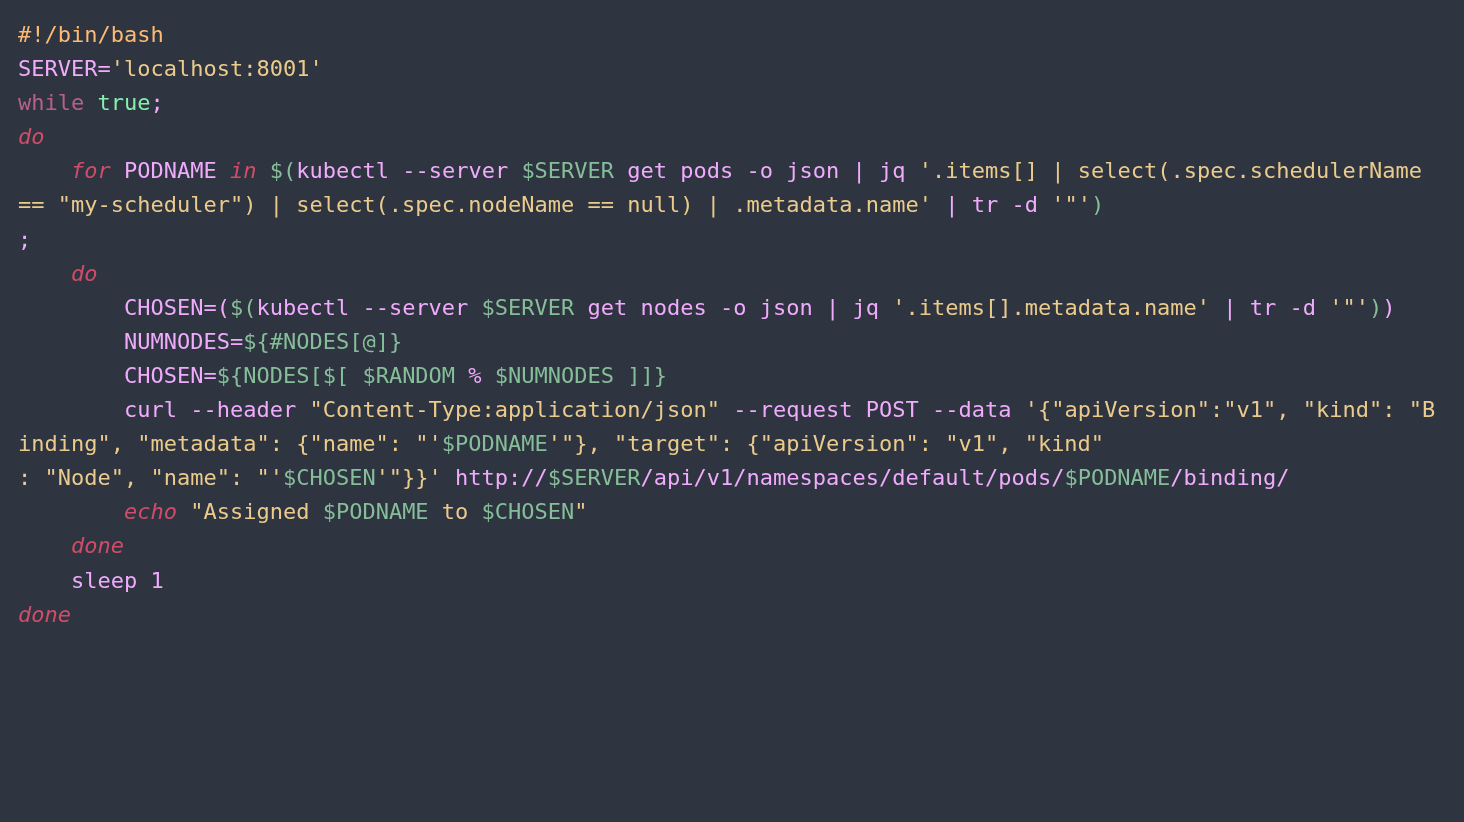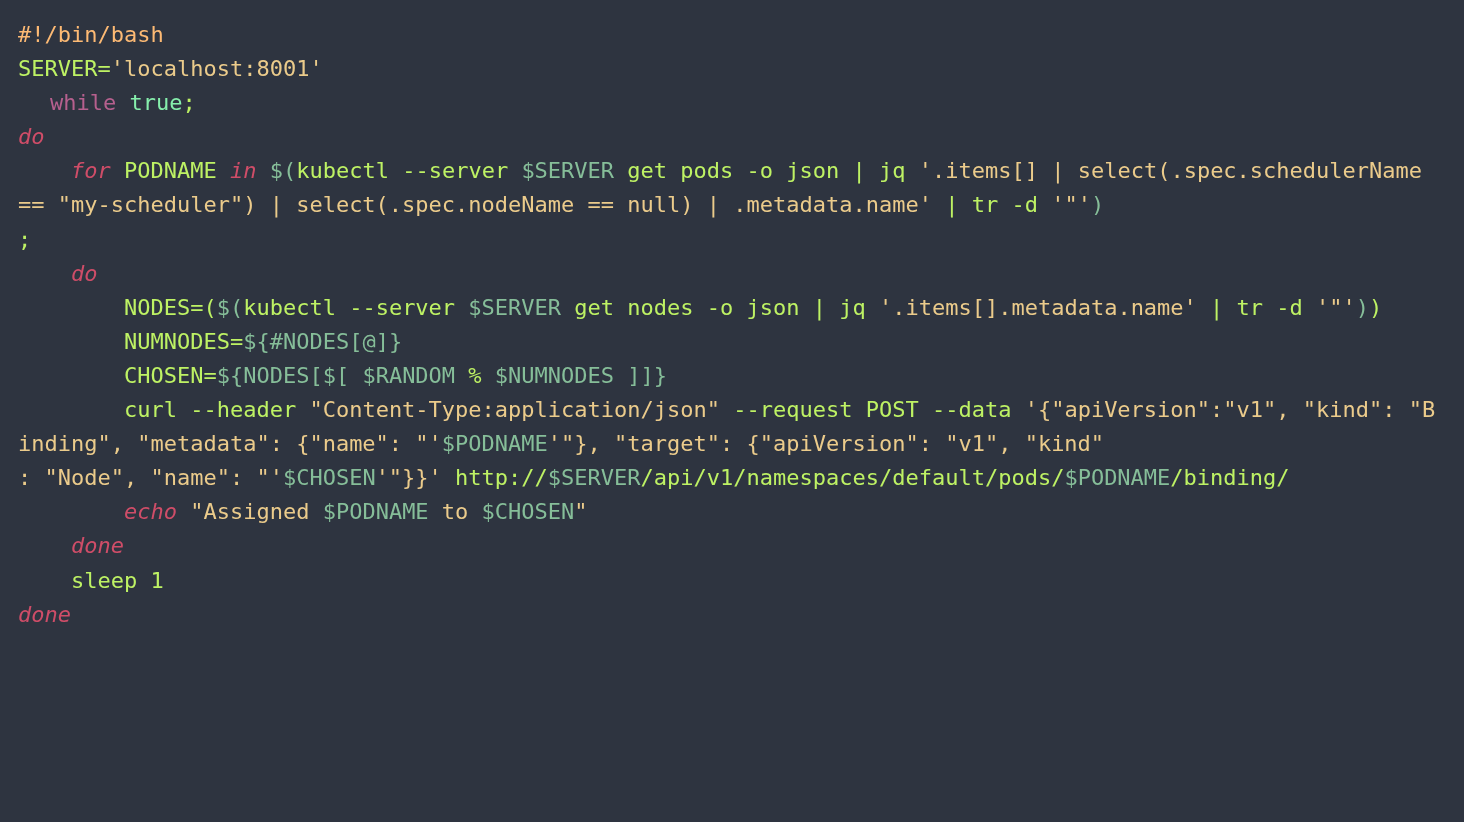--- a/index.html
+++ b/index.html
@@ -12,38 +12,38 @@
     width: 1464px;
     box-sizing: border-box;
   }
   pre {
     margin: 0;
     white-space: pre-wrap;
     word-break: break-all;
     color: #d8dee9;
   }
   .cm { color: #fdba74; margin-top: 33px; }     
-  .kw { color: #b6608e; margin-left: 32px; }     
+  .kw { color: #b6608e; }     
   .kw2 { color: #cf4d68; font-style: italic; }    
   .bl { color: #86efac; }     
   .fn { color: #86be99; }     
   .str { color: #ebcb8b; text-align: right; }    
-  .txt { color: #bef264; }    
+  .txt { color: #f0abfc; }    
 </style>
 </head>
 <body>
 
 <pre id="code"><span class="cm">#!/bin/bash</span>
 <span class="txt">SERVER=</span><span class="str">'localhost:8001'</span>
 <span class="kw">while</span><span class="txt"> </span><span class="bl">true</span><span class="txt">;</span>
 <span class="kw2">do</span>
 <span class="txt">    </span><span class="kw2">for</span><span class="txt"> PODNAME </span><span class="kw2">in</span><span class="txt"> </span><span class="fn">$(</span><span class="txt">kubectl --server </span><span class="fn">$SERVER</span><span class="txt"> get pods -o json | jq </span><span class="str">'.items[] | select(.spec.schedulerName == "my-scheduler") | select(.spec.nodeName == null) | .metadata.name'</span><span class="txt"> | tr -d </span><span class="str">'"'</span><span class="fn">)</span>
 <span class="txt">;</span>
 <span class="txt">    </span><span class="kw2">do</span>
-<span class="txt">        NODES=(</span><span class="fn">$(</span><span class="txt">kubectl --server </span><span class="fn">$SERVER</span><span class="txt"> get nodes -o json | jq </span><span class="str">'.items[].metadata.name'</span><span class="txt"> | tr -d </span><span class="str">'"'</span><span class="fn">)</span><span class="txt">)</span>
+<span class="txt">        CHOSEN=(</span><span class="fn">$(</span><span class="txt">kubectl --server </span><span class="fn">$SERVER</span><span class="txt"> get nodes -o json | jq </span><span class="str">'.items[].metadata.name'</span><span class="txt"> | tr -d </span><span class="str">'"'</span><span class="fn">)</span><span class="txt">)</span>
 <span class="txt">        NUMNODES=</span><span class="fn">${#NODES[@]}</span>
 <span class="txt">        CHOSEN=</span><span class="fn">${NODES[$[</span><span class="txt"> </span><span class="fn">$RANDOM</span><span class="txt"> % </span><span class="fn">$NUMNODES</span><span class="txt"> </span><span class="fn">]]}</span>
 <span class="txt">        curl --header </span><span class="str">"Content-Type:application/json"</span><span class="txt"> --request POST --data </span><span class="str">'{"apiVersion":"v1", "kind": "Binding", "metadata": {"name": "'</span><span class="fn">$PODNAME</span><span class="str">'"}, "target": {"apiVersion": "v1", "kind"</span>
 <span class="str">: "Node", "name": "'</span><span class="fn">$CHOSEN</span><span class="str">'"}}'</span><span class="txt"> http://</span><span class="fn">$SERVER</span><span class="txt">/api/v1/namespaces/default/pods/</span><span class="fn">$PODNAME</span><span class="txt">/binding/</span>
 <span class="txt">        </span><span class="kw2">echo</span><span class="txt"> </span><span class="str">"Assigned </span><span class="fn">$PODNAME</span><span class="str"> to </span><span class="fn">$CHOSEN</span><span class="str">"</span>
 <span class="txt">    </span><span class="kw2">done</span>
 <span class="txt">    sleep 1</span>
 <span class="kw2">done</span></pre>
 
 </body></html>

